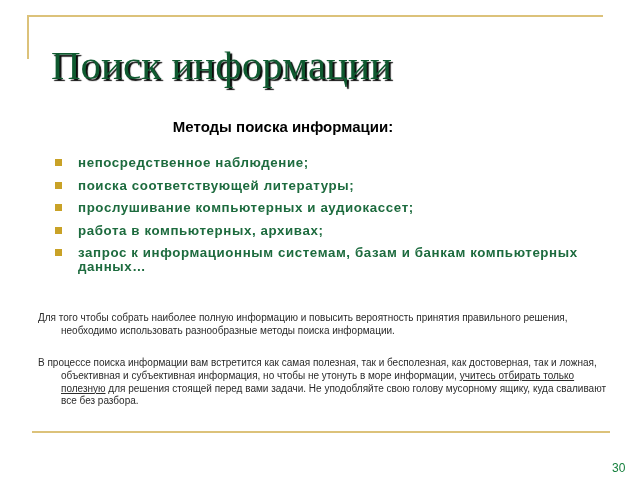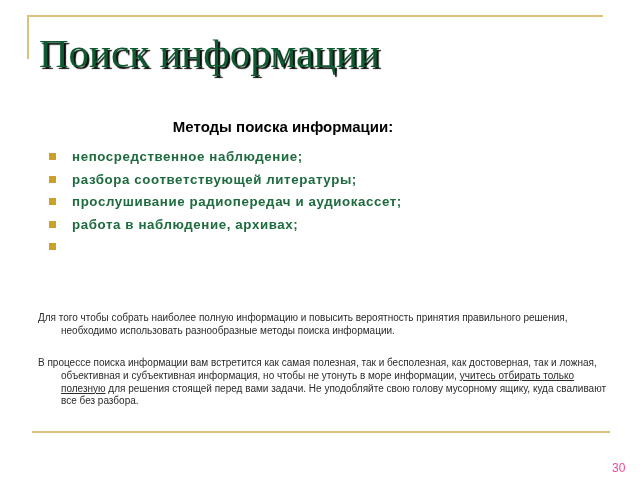--- a/index.html
+++ b/index.html
@@ -35,21 +35,21 @@
       left: 32px;
       top: 431px;
       width: 578px;
       height: 2px;
       background: #dcc27a;
     }
     .title {
       position: absolute;
       left: 39px;
       top: 28px;
-      margin: 0;
+      margin: 12px;
       font-family: "Liberation Serif", "DejaVu Serif", serif;
       font-weight: normal;
       font-size: 41px;
       line-height: 50px;
       color: #0f5a30;
       text-shadow: 2px 2px 1px #0a0a0a;
       letter-spacing: 0px;
       white-space: nowrap;
     }
     .subtitle {
@@ -62,21 +62,21 @@
       font-size: 15px;
       line-height: 18px;
       color: #000000;
       padding-left: 26px;
       box-sizing: border-box;
     }
     .methods-list {
       position: absolute;
       left: 0;
       top: 140px;
-      margin: 10px;
+      margin: 16px;
       padding: 0;
       list-style: none;
     }
     .methods-list li {
       position: relative;
       padding-left: 62px;
       width: 560px;
       font-weight: bold;
       font-size: 13.3px;
       line-height: 14px;
@@ -110,21 +110,21 @@
     .para .underline {
       text-decoration: underline;
       text-align: center;
     }
     .page-number {
       position: absolute;
       left: 612px;
       top: 461px;
       font-size: 12px;
       line-height: 14px;
-      color: #ec4899;
+      color: #15803d;
     }
   </style>
 </head>
 <body>
 
 <div class="frame-top"></div>
 <div class="frame-left"></div>
 
 <h1 class="title">Поиск информации</h1>
 
@@ -133,35 +133,36 @@
 <ul class="methods-list">
   <li>
     <span class="bullet"></span>
     <span>непосредственное наблюдение;</span>
   </li>
   <li>
     <span class="bullet"></span>
   </li>
   <li>
     <span class="bullet"></span>
-    <span>разбора соответствующей литературы;</span>
+    <span>поиска соответствующей литературы;</span>
   </li>
   <li>
     <span class="bullet"></span>
   </li>
   <li>
     <span class="bullet"></span>
-    <span>прослушивание радиопередач и аудиокассет;</span>
+    <span>прослушивание компьютерных и аудиокассет;</span>
   </li>
   <li>
     <span class="bullet"></span>
-    <span>работа в наблюдение, архивах;</span>
+    <span>работа в компьютерных, архивах;</span>
   </li>
   <li>
     <span class="bullet"></span>
+    <span>запрос к информационным системам, базам и банкам компьютерных данных…</span>
   </li>
 </ul>
 
 <p class="para para1">Для того чтобы собрать наиболее полную информацию и повысить вероятность принятия правильного решения, необходимо использовать разнообразные методы поиска информации.</p>
 
 <p class="para para2"><span>В процессе поиска информации вам встретится как самая полезная, так и бесполезная, как достоверная, так и ложная, объективная и субъективная информация, но чтобы не утонуть в море информации, </span><span class="underline">учитесь отбирать только полезную</span><span> для решения стоящей перед вами задачи. Не уподобляйте свою голову мусорному ящику, куда сваливают все без разбора.</span></p>
 
 <div class="frame-bottom"></div>
 
 <div class="page-number">30</div>

